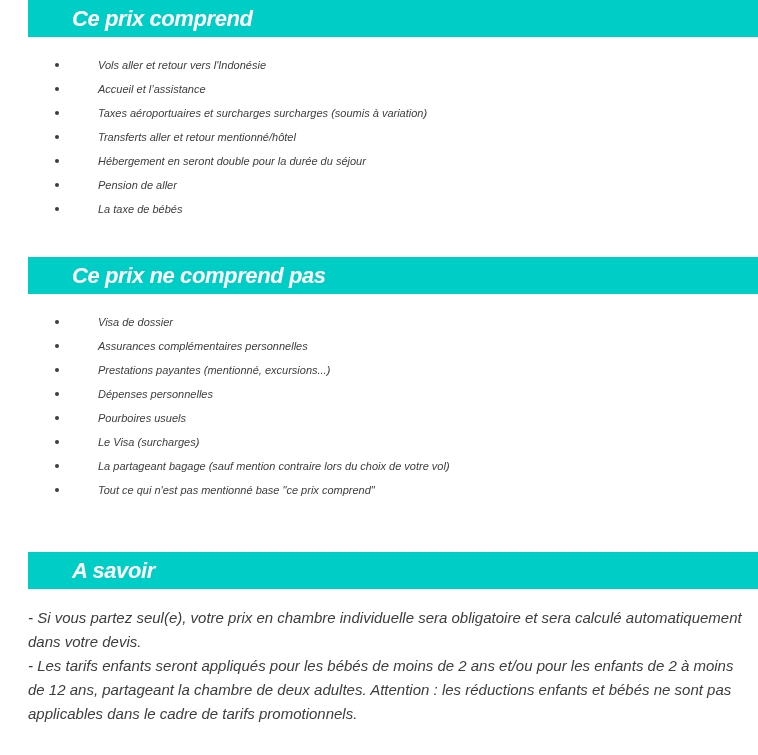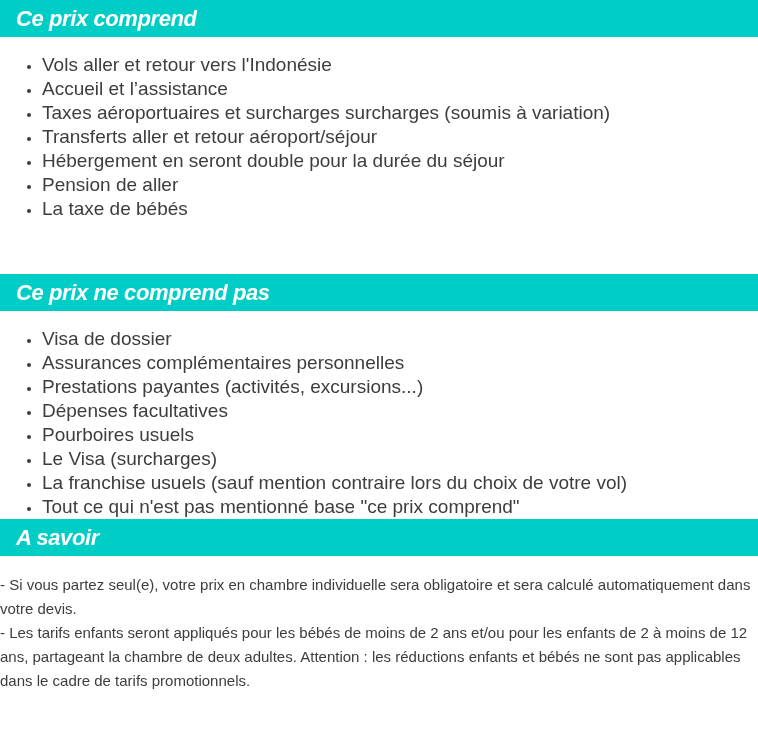--- a/index.html
+++ b/index.html
@@ -1,21 +1,21 @@
 <!DOCTYPE html>
 <html style="--accent: #00cdc6; --header-text: #ffffff; --body-text: #3d3d3d; --page-bg: #ffffff;"><head>
 <meta charset="utf-8">
 <style>
   :root{
     --accent:#00cdc6;
     --header-text:#ffffff;
     --body-text:#3d3d3d;
     --page-bg:#ffffff;
   }
-  *{box-sizing:border-box;}
+  *{box-sizing:border-box;padding-left:28px;}
   html,body{margin:0;padding:0;}
   body{
     width:758px;
     height:755px;
     background:var(--page-bg);
     font-family:"Liberation Sans",sans-serif;
     color:var(--body-text);
     overflow:hidden;
   }
   .section-header{
@@ -31,69 +31,71 @@
     font-weight:bold;
     font-style:italic;
     letter-spacing:-0.4px;
     color:var(--header-text);
     white-space:nowrap;
   }
   .bullet-list{
     margin:16px 0 0 0;
     padding:0 10px 0 42px;
     list-style:disc outside;
-    font-size:19px;
+    font-style:italic;
+    font-size:11px;
     line-height:24px;
     color:var(--body-text);
   }
   .bullet-list li::marker{
     color:var(--body-text);
     font-size:13px;
   }
-  .gap-49{margin-top:53px;}
-  .gap-50{}
+  .gap-49{margin-top:36px;}
+  .gap-50{margin-top:50px;}
   .info-block{
     margin-top:17px;
+    font-style:italic;
     font-size:15px;
     line-height:24px;
     color:var(--body-text);
     padding:0 6px 0 0;
   }
   .info-block p{margin:0;padding:0;}
 </style>
 </head>
 <body>
 
 <section>
   <div class="section-header">
     <h2 class="section-title">Ce prix comprend</h2>
   </div>
   <ul class="bullet-list">
     <li>Vols aller et retour vers l'Indonésie</li>
     <li>Accueil et l’assistance</li>
     <li>Taxes aéroportuaires et surcharges surcharges (soumis à variation)</li>
-    <li>Transferts aller et retour aéroport/séjour</li>
+    <li>Transferts aller et retour mentionné/hôtel</li>
     <li>Hébergement en seront double pour la durée du séjour</li>
     <li>Pension de aller</li>
     <li>La taxe de bébés</li>
   </ul>
 </section>
 
 <section>
   <div class="section-header gap-49">
     <h2 class="section-title">Ce prix ne comprend pas</h2>
   </div>
   <ul class="bullet-list">
     <li>Visa de dossier</li>
     <li>Assurances complémentaires personnelles</li>
-    <li>Prestations payantes (activités, excursions...)</li>
-    <li>Dépenses facultatives</li>
+    <li>Prestations payantes (mentionné, excursions...)</li>
+    <li>Dépenses personnelles</li>
     <li>Pourboires usuels</li>
     <li>Le Visa (surcharges)</li>
-    <li>La franchise usuels (sauf mention contraire lors du choix de votre vol)</li>
+    <li>La partageant bagage (sauf mention contraire lors du choix de votre vol)</li>
     <li>Tout ce qui n'est pas mentionné base "ce prix comprend"</li>
   </ul>
 </section>
 
 <section>
   <div class="section-header gap-50">
     <h2 class="section-title">A savoir</h2>
   </div>
   <div class="info-block">
     <p>- Si vous partez seul(e), votre prix en chambre individuelle sera obligatoire et sera calculé automatiquement dans votre devis.</p>

